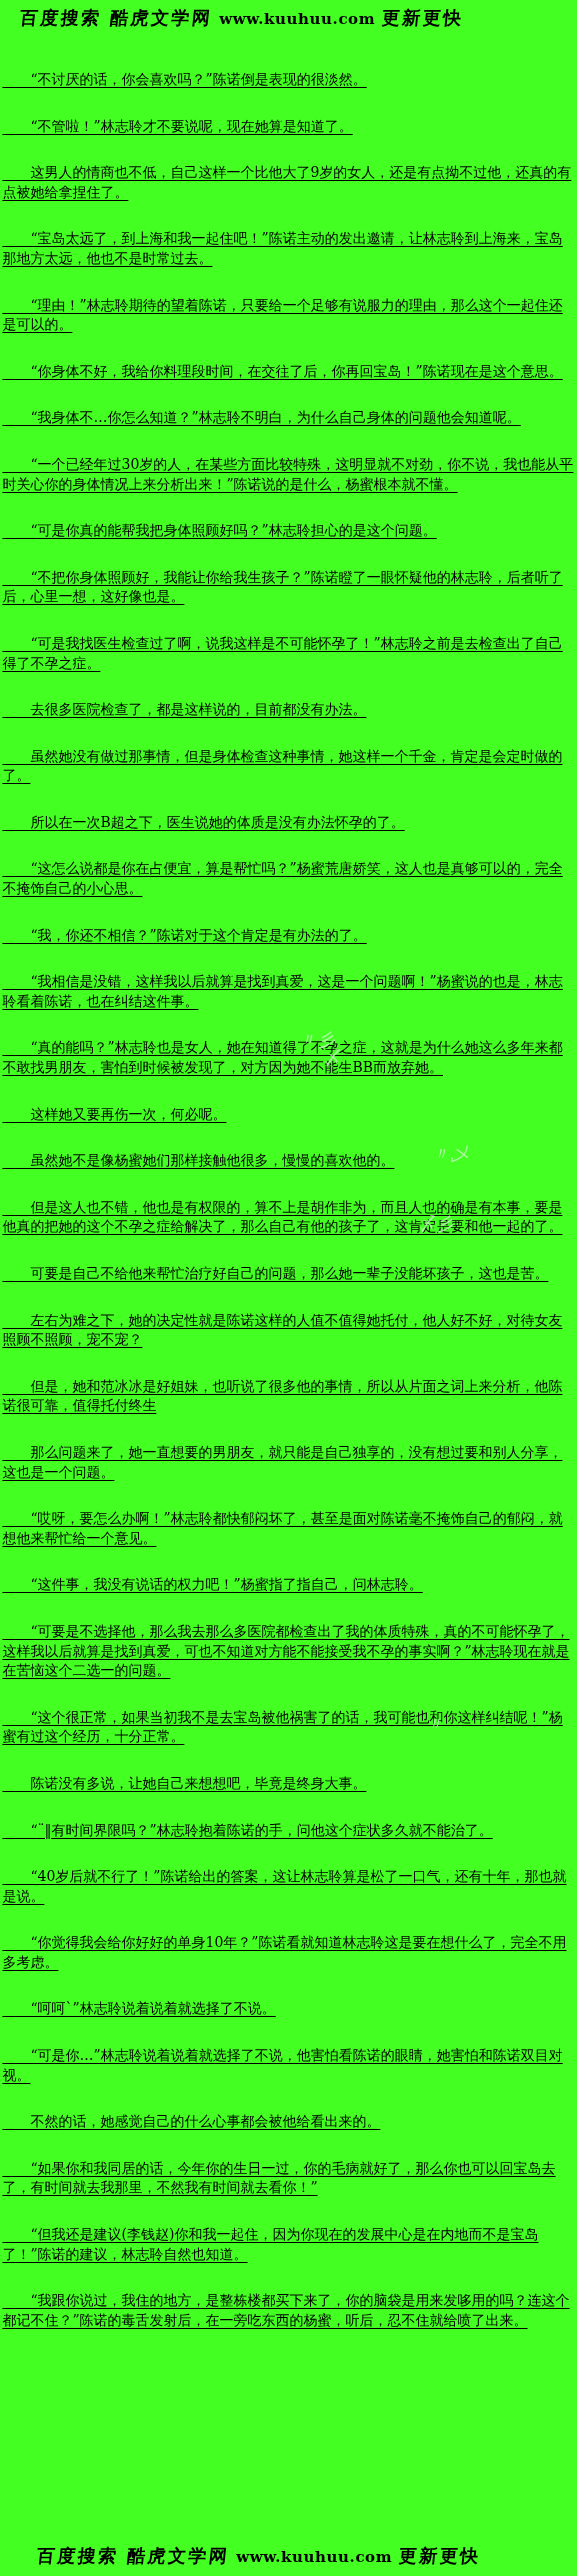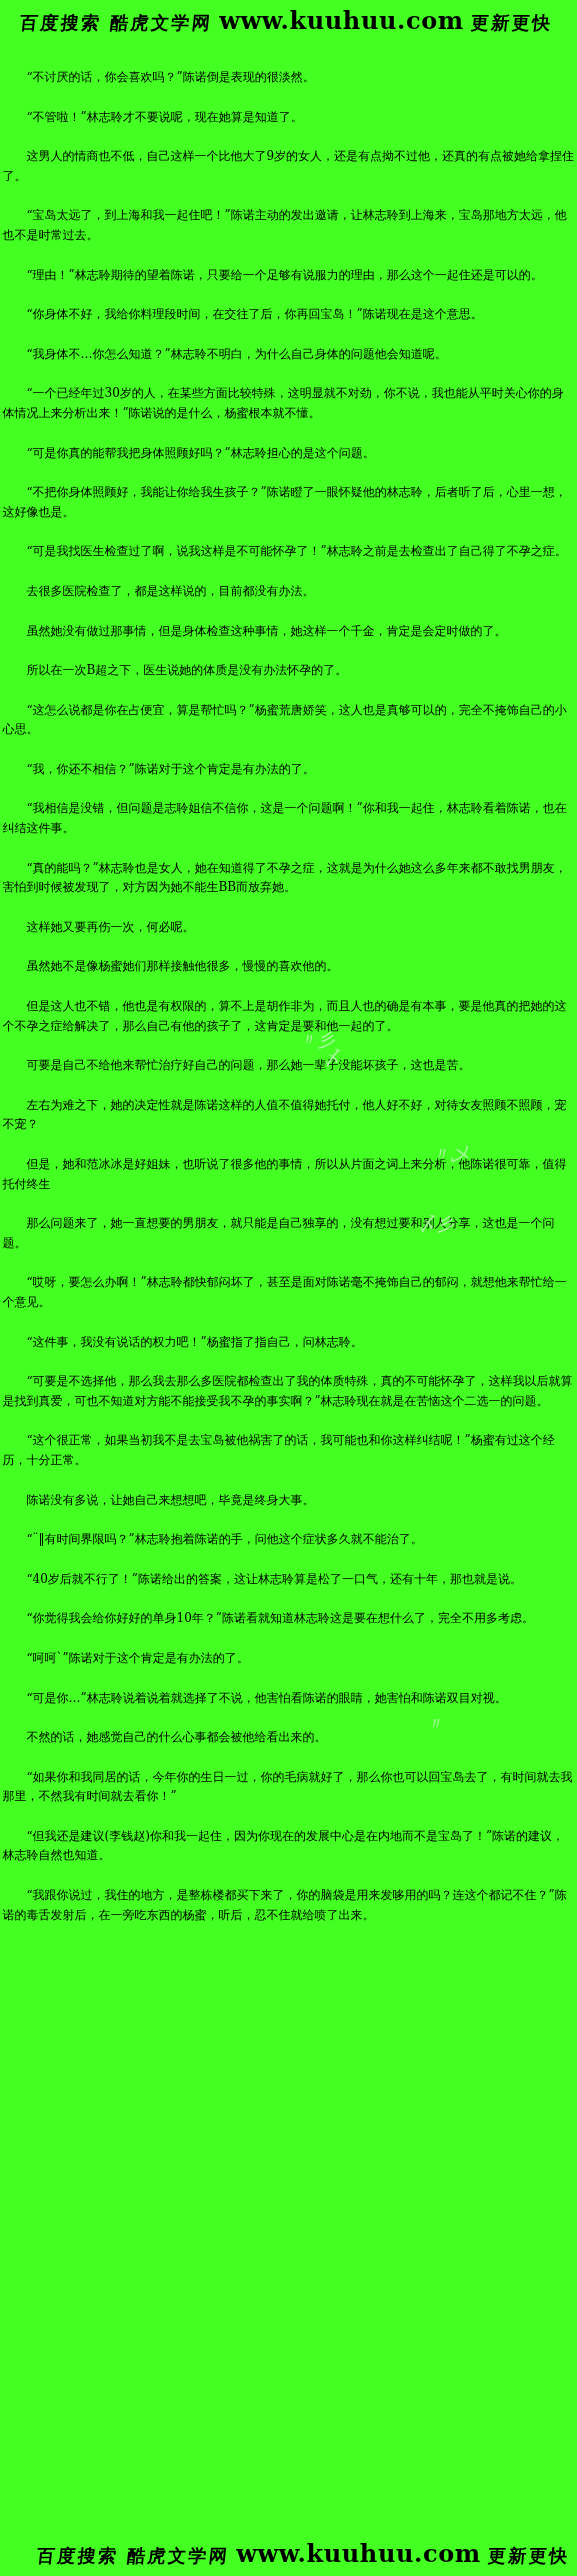--- a/index.html
+++ b/index.html
@@ -28,32 +28,33 @@
     left: 37px;
     bottom: 8.3px;
   }
   .brush {
     font-size: 18px;
     letter-spacing: 2.4px;
     transform: skewX(-6deg);
     display: inline-block;
   }
   .site-url {
-    font-size: 24px;
+    font-size: 15px;
     letter-spacing: 0.6px;
     padding: 0 3.6px;
   }
   #content {
     padding: 13px 2.4px 0 2.4px;
   }
   .para {
     font-family: "DejaVu Serif", "Liberation Serif", serif;
-    font-size: 12px;
+    font-size: 14px;
     line-height: 19.6px;
-    margin: 20px 0;
+    margin: 27px 0;
+    text-decoration: underline;
     text-underline-offset: 3px;
     text-decoration-thickness: 0.6px;
     white-space: pre-wrap;
     word-break: break-all;
   }
   .watermark {
     position: absolute;
     font-family: "DejaVu Serif", "Liberation Serif", serif;
     font-size: 18px;
     color: rgba(190, 245, 185, 0.85);
@@ -81,38 +82,38 @@
       <p class="para">　　“我身体不…你怎么知道？”林志聆不明白，为什么自己身体的问题他会知道呢。</p>
       <p class="para">　　“一个已经年过30岁的人，在某些方面比较特殊，这明显就不对劲，你不说，我也能从平时关心你的身体情况上来分析出来！”陈诺说的是什么，杨蜜根本就不懂。</p>
       <p class="para">　　“可是你真的能帮我把身体照顾好吗？”林志聆担心的是这个问题。</p>
       <p class="para">　　“不把你身体照顾好，我能让你给我生孩子？”陈诺瞪了一眼怀疑他的林志聆，后者听了后，心里一想，这好像也是。</p>
       <p class="para">　　“可是我找医生检查过了啊，说我这样是不可能怀孕了！”林志聆之前是去检查出了自己得了不孕之症。</p>
       <p class="para">　　去很多医院检查了，都是这样说的，目前都没有办法。</p>
       <p class="para">　　虽然她没有做过那事情，但是身体检查这种事情，她这样一个千金，肯定是会定时做的了。</p>
       <p class="para">　　所以在一次B超之下，医生说她的体质是没有办法怀孕的了。</p>
       <p class="para">　　“这怎么说都是你在占便宜，算是帮忙吗？”杨蜜荒唐娇笑，这人也是真够可以的，完全不掩饰自己的小心思。</p>
       <p class="para">　　“我，你还不相信？”陈诺对于这个肯定是有办法的了。</p>
-      <p class="para">　　“我相信是没错，但问题是志聆姐信不信你，这是一个问题啊！”你和我一起住，林志聆看着陈诺，也在纠结这件事。</p>
+      <p class="para">　　“我相信是没错，这样我以后就算是找到真爱，这是一个问题啊！”杨蜜说的也是，林志聆看着陈诺，也在纠结这件事。</p>
       <p class="para">　　“真的能吗？”林志聆也是女人，她在知道得了不孕之症，这就是为什么她这么多年来都不敢找男朋友，害怕到时候被发现了，对方因为她不能生BB而放弃她。</p>
       <p class="para">　　这样她又要再伤一次，何必呢。</p>
       <p class="para">　　虽然她不是像杨蜜她们那样接触他很多，慢慢的喜欢他的。</p>
       <p class="para">　　但是这人也不错，他也是有权限的，算不上是胡作非为，而且人也的确是有本事，要是他真的把她的这个不孕之症给解决了，那么自己有他的孩子了，这肯定是要和他一起的了。</p>
       <p class="para">　　可要是自己不给他来帮忙治疗好自己的问题，那么她一辈子没能坏孩子，这也是苦。</p>
       <p class="para">　　左右为难之下，她的决定性就是陈诺这样的人值不值得她托付，他人好不好，对待女友照顾不照顾，宠不宠？</p>
       <p class="para">　　但是，她和范冰冰是好姐妹，也听说了很多他的事情，所以从片面之词上来分析，他陈诺很可靠，值得托付终生</p>
       <p class="para">　　那么问题来了，她一直想要的男朋友，就只能是自己独享的，没有想过要和别人分享，这也是一个问题。</p>
       <p class="para">　　“哎呀，要怎么办啊！”林志聆都快郁闷坏了，甚至是面对陈诺毫不掩饰自己的郁闷，就想他来帮忙给一个意见。</p>
       <p class="para">　　“这件事，我没有说话的权力吧！”杨蜜指了指自己，问林志聆。</p>
       <p class="para">　　“可要是不选择他，那么我去那么多医院都检查出了我的体质特殊，真的不可能怀孕了，这样我以后就算是找到真爱，可也不知道对方能不能接受我不孕的事实啊？”林志聆现在就是在苦恼这个二选一的问题。</p>
       <p class="para">　　“这个很正常，如果当初我不是去宝岛被他祸害了的话，我可能也和你这样纠结呢！”杨蜜有过这个经历，十分正常。</p>
       <p class="para">　　陈诺没有多说，让她自己来想想吧，毕竟是终身大事。</p>
       <p class="para">　　“¨‖有时间界限吗？”林志聆抱着陈诺的手，问他这个症状多久就不能治了。</p>
       <p class="para">　　“40岁后就不行了！”陈诺给出的答案，这让林志聆算是松了一口气，还有十年，那也就是说。</p>
       <p class="para">　　“你觉得我会给你好好的单身10年？”陈诺看就知道林志聆这是要在想什么了，完全不用多考虑。</p>
-      <p class="para">　　“呵呵`”陈诺对于这个肯定是有办法的了。</p>
+      <p class="para">　　“呵呵`”林志聆说着说着就选择了不说。</p>
       <p class="para">　　“可是你…”林志聆说着说着就选择了不说，他害怕看陈诺的眼睛，她害怕和陈诺双目对视。</p>
       <p class="para">　　不然的话，她感觉自己的什么心事都会被他给看出来的。</p>
       <p class="para">　　“如果你和我同居的话，今年你的生日一过，你的毛病就好了，那么你也可以回宝岛去了，有时间就去我那里，不然我有时间就去看你！”</p>
       <p class="para">　　“但我还是建议(李钱赵)你和我一起住，因为你现在的发展中心是在内地而不是宝岛了！”陈诺的建议，林志聆自然也知道。</p>
       <p class="para">　　“我跟你说过，我住的地方，是整栋楼都买下来了，你的脑袋是用来发哆用的吗？连这个都记不住？”陈诺的毒舌发射后，在一旁吃东西的杨蜜，听后，忍不住就给喷了出来。</p>
     </div>
 
   <div id="watermark-layer">
       <span class="watermark" style="left: 300px; top: 1028px;">〃彡</span>
       <span class="watermark" style="left: 324px; top: 1046px;">〆</span>

